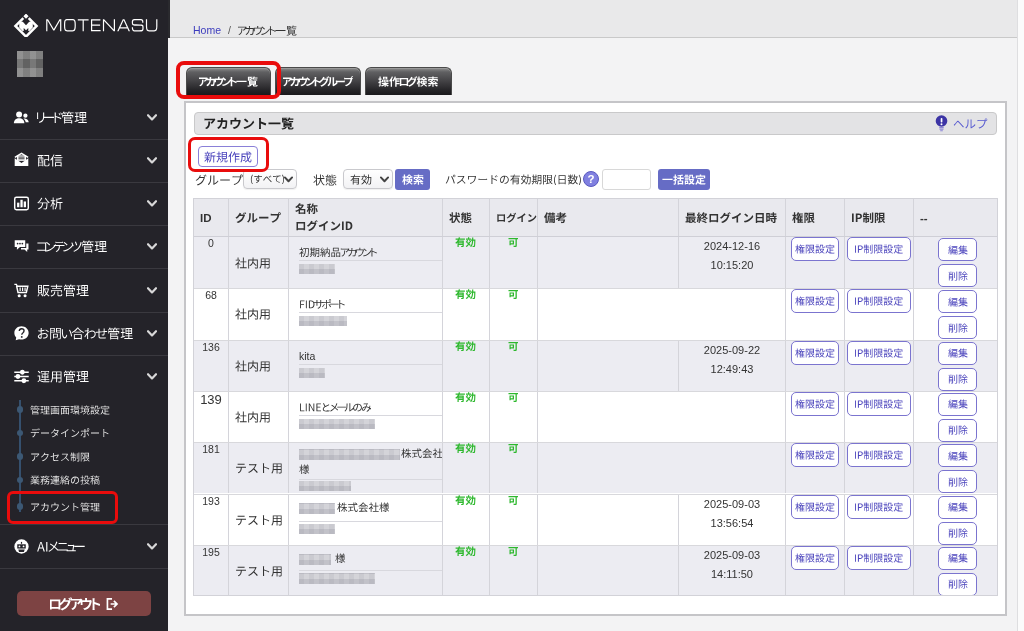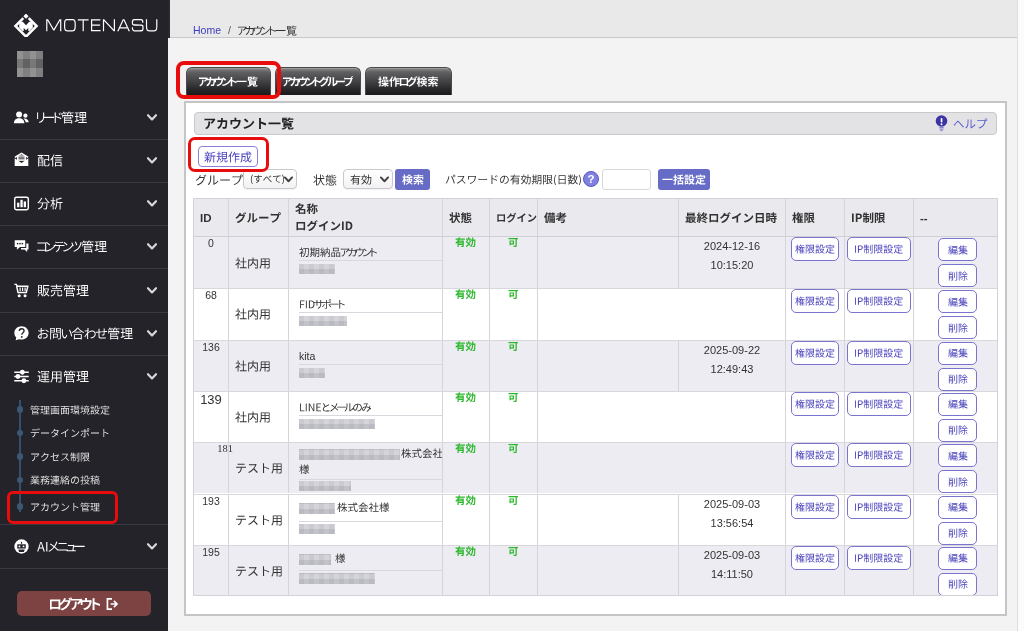--- a/index.html
+++ b/index.html
@@ -816,21 +816,21 @@
               </div>
               <div class="obtn" style="width:39px;height:23px">
                 <svg width="20" height="10" viewBox="0 -8.8 20 10" style="display:block;" fill="#4a43bc">
                   <use href="#bdel"></use>
                 </svg>
               </div>
             </div>
           </div>
         </div>
         <div class="row alt" style="top:243.2px;border-top:1px solid #d8d8dc;">
-          <div class="cell first ctr" style="left:14px;width:34px;font-family:Liberation Serif, serif;">
+          <div class="cell first ctr" style="left:0px;width:34px;">
             <span style="font-size:10.5px;color:#333">181</span>
           </div>
           <div class="cell hcell" style="left:34px;width:60px;">
             <svg width="48" height="12" viewBox="0 -10.6 48 12" style="display:block;" fill="#333">
               <use href="#ctest"></use>
             </svg>
           </div>
           <div class="cell " style="left:94px;width:154px;">
             <div class="nmz mz" style="left:10px;top:6px;width:101px;height:11px"></div>
             <div style="position:absolute;left:112px;top:5px">

